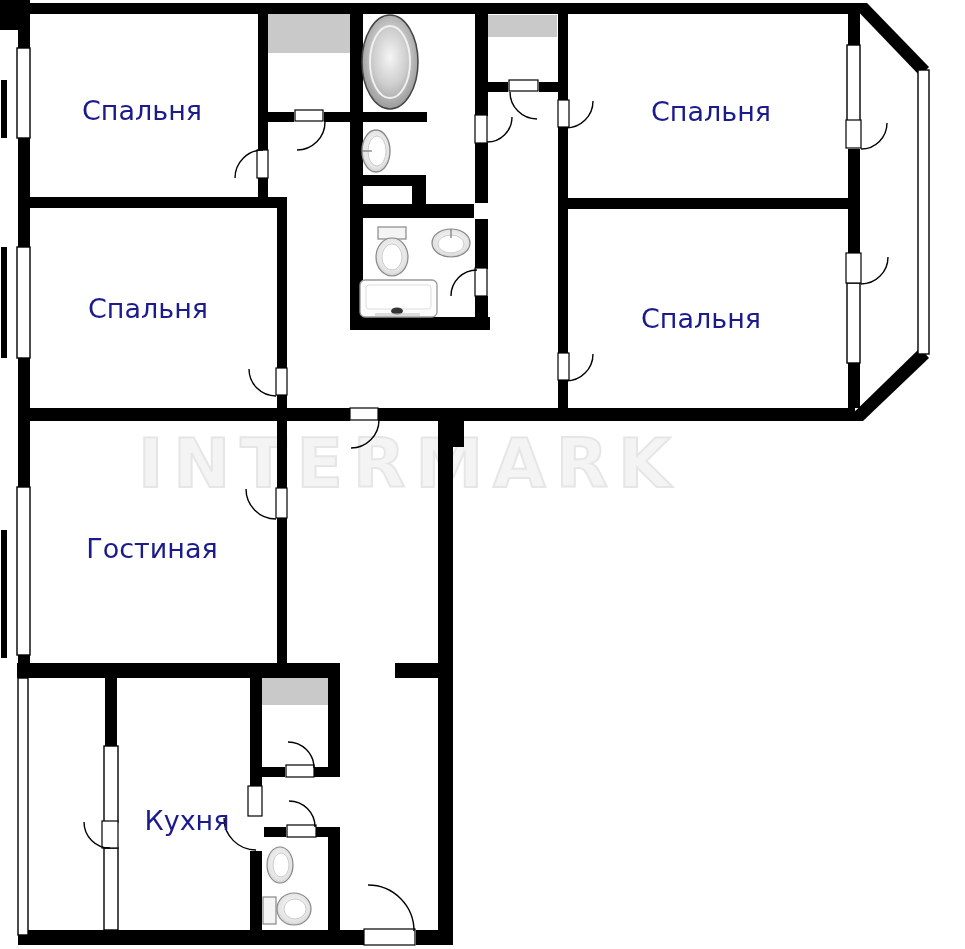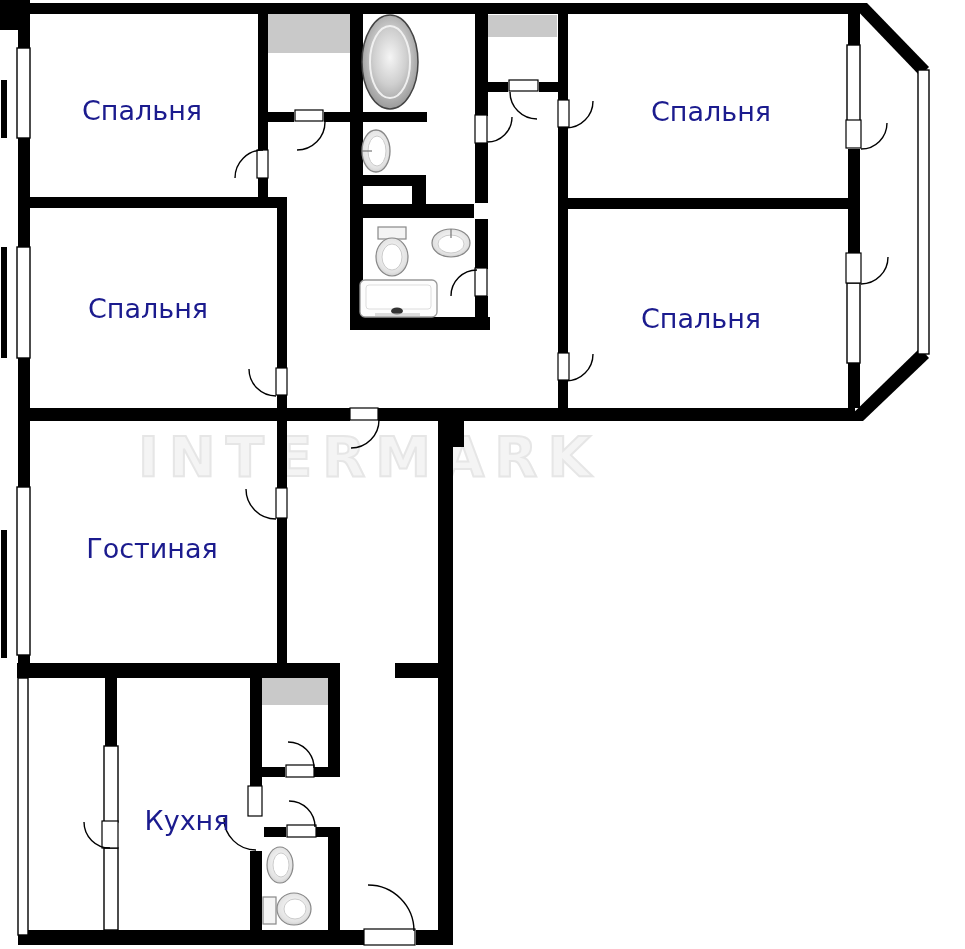--- a/index.html
+++ b/index.html
@@ -1,20 +1,20 @@
 <!DOCTYPE html>
 <html><head>
 <meta charset="utf-8">
 <style>
   html,body{margin:0;padding:0;background:#ffffff;}
   #plan-wrap{position:relative;width:965px;height:949px;background:#ffffff;overflow:hidden;
              font-family:"DejaVu Sans","Liberation Sans",sans-serif;}
   #watermark{position:absolute;left:138px;top:424px;width:700px;
              font-family:"DejaVu Sans","Liberation Sans",sans-serif;
-             font-weight:bold;font-size:56px;letter-spacing:10px;
+             font-weight:bold;font-size:68px;letter-spacing:10px;
              color:#f4f4f4;-webkit-text-stroke:2px #e6e6e6;
              user-select:none;white-space:nowrap;z-index:1;}
   #plan-svg{position:absolute;left:0;top:0;z-index:2;}
   .room-label{font-family:"DejaVu Sans","Liberation Sans",sans-serif;font-size:27px;}
 </style>
 </head>
 <body>
 
 <div id="plan-wrap">
   <div id="watermark">INTERMARK</div>

